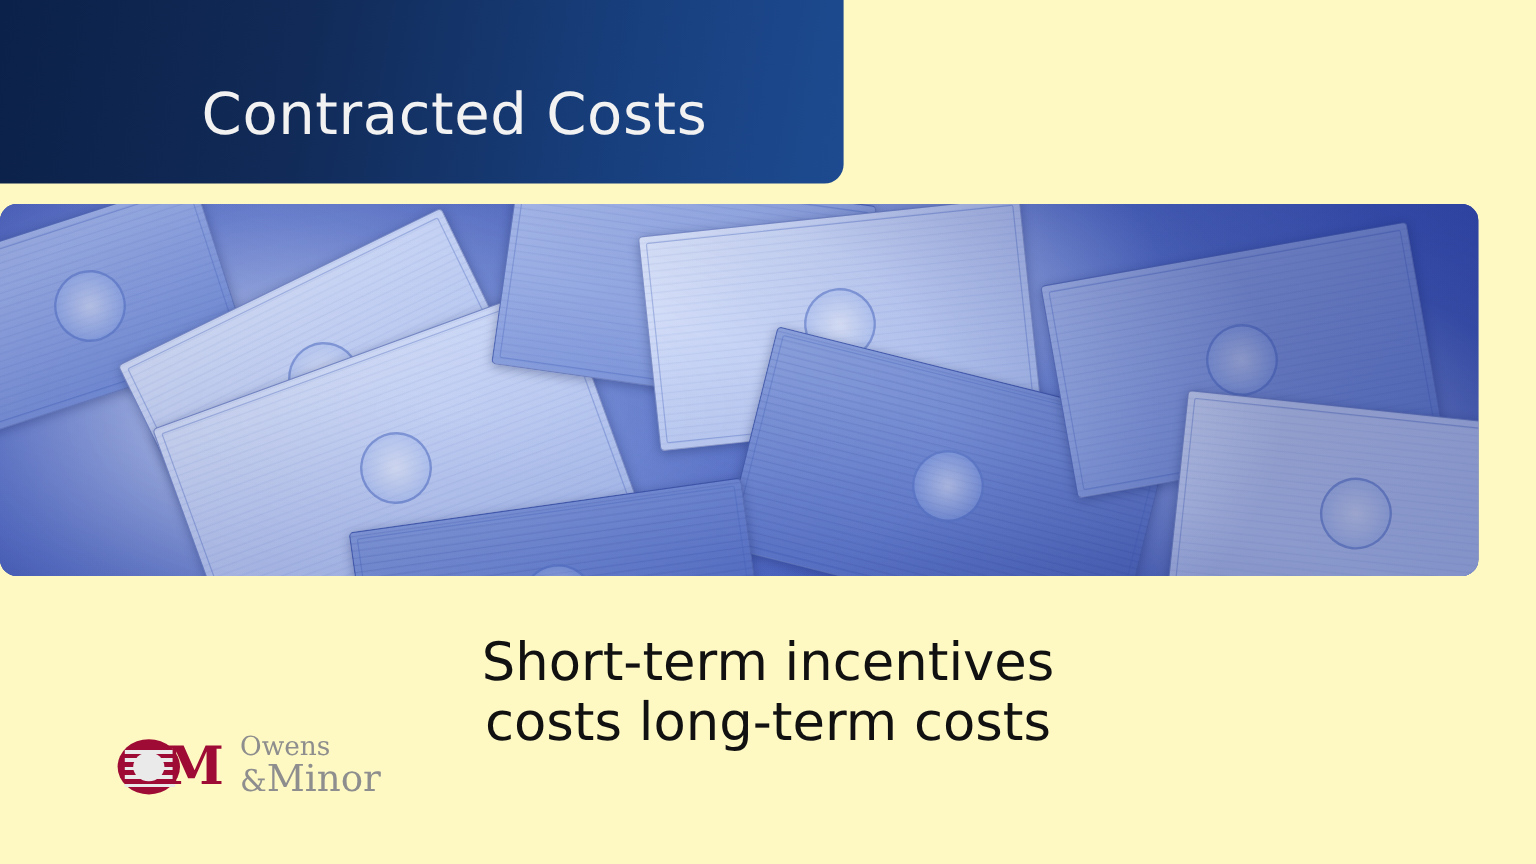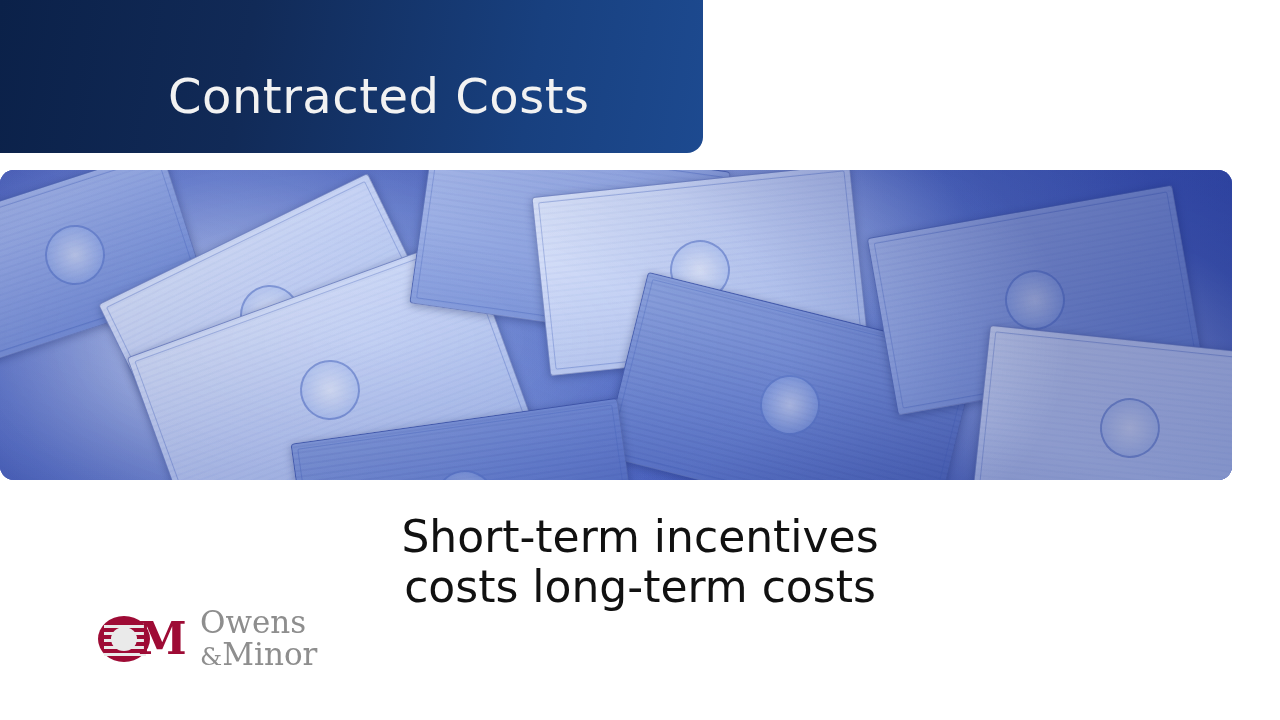--- a/index.html
+++ b/index.html
@@ -8,21 +8,21 @@
     height: 720px;
     overflow: hidden;
     background: #eaeaea;
     font-family: "DejaVu Sans", sans-serif;
   }
 
   .slide {
     position: relative;
     width: 1280px;
     height: 720px;
-    background: #ffffff;
+    background: #fef9c3;
     text-decoration: underline;
   }
 
   
   .title-bar {
     position: absolute;
     left: 0;
     top: 0;
     width: 703px;
     height: 153px;
@@ -108,21 +108,21 @@
   .softfocus {
     position: absolute;
     inset: 0;
     background: radial-gradient(ellipse 700px 340px at 30% 55%, rgba(255,255,255,0.0) 0%, rgba(35,55,150,0.10) 60%, rgba(20,35,120,0.35) 100%);
   }
 
   
   .subtitle {
     position: absolute;
     left: 0;
-    top: 512px;
+    top: 528px;
     width: 1280px;
     text-align: center;
     color: #111111;
     font-size: 44px;
     line-height: 50px;
     font-weight: 400;
   }
   .subtitle .line2 { display: block; }
 
   
@@ -173,21 +173,21 @@
     line-height: 46px;
     color: #9e0b35;
     letter-spacing: -2px;
   }
   .logo-text {
     margin-left: 6px;
     font-family: "DejaVu Serif", serif;
     color: #8e8e8e;
     line-height: 1.02;
   }
-  .logo-text .l1 { font-size: 31px; display: block; }
+  .logo-text .l1 { font-size: 22px; display: block; }
   .logo-text .l2 { font-size: 31px; display: block; }
   .logo-text .l2 .amp { font-size: 25px; }
 </style>
 </head>
 <body>
 
 <div class="slide">
 
   <div class="title-bar">
     <div class="title-text">Contracted Costs</div>

